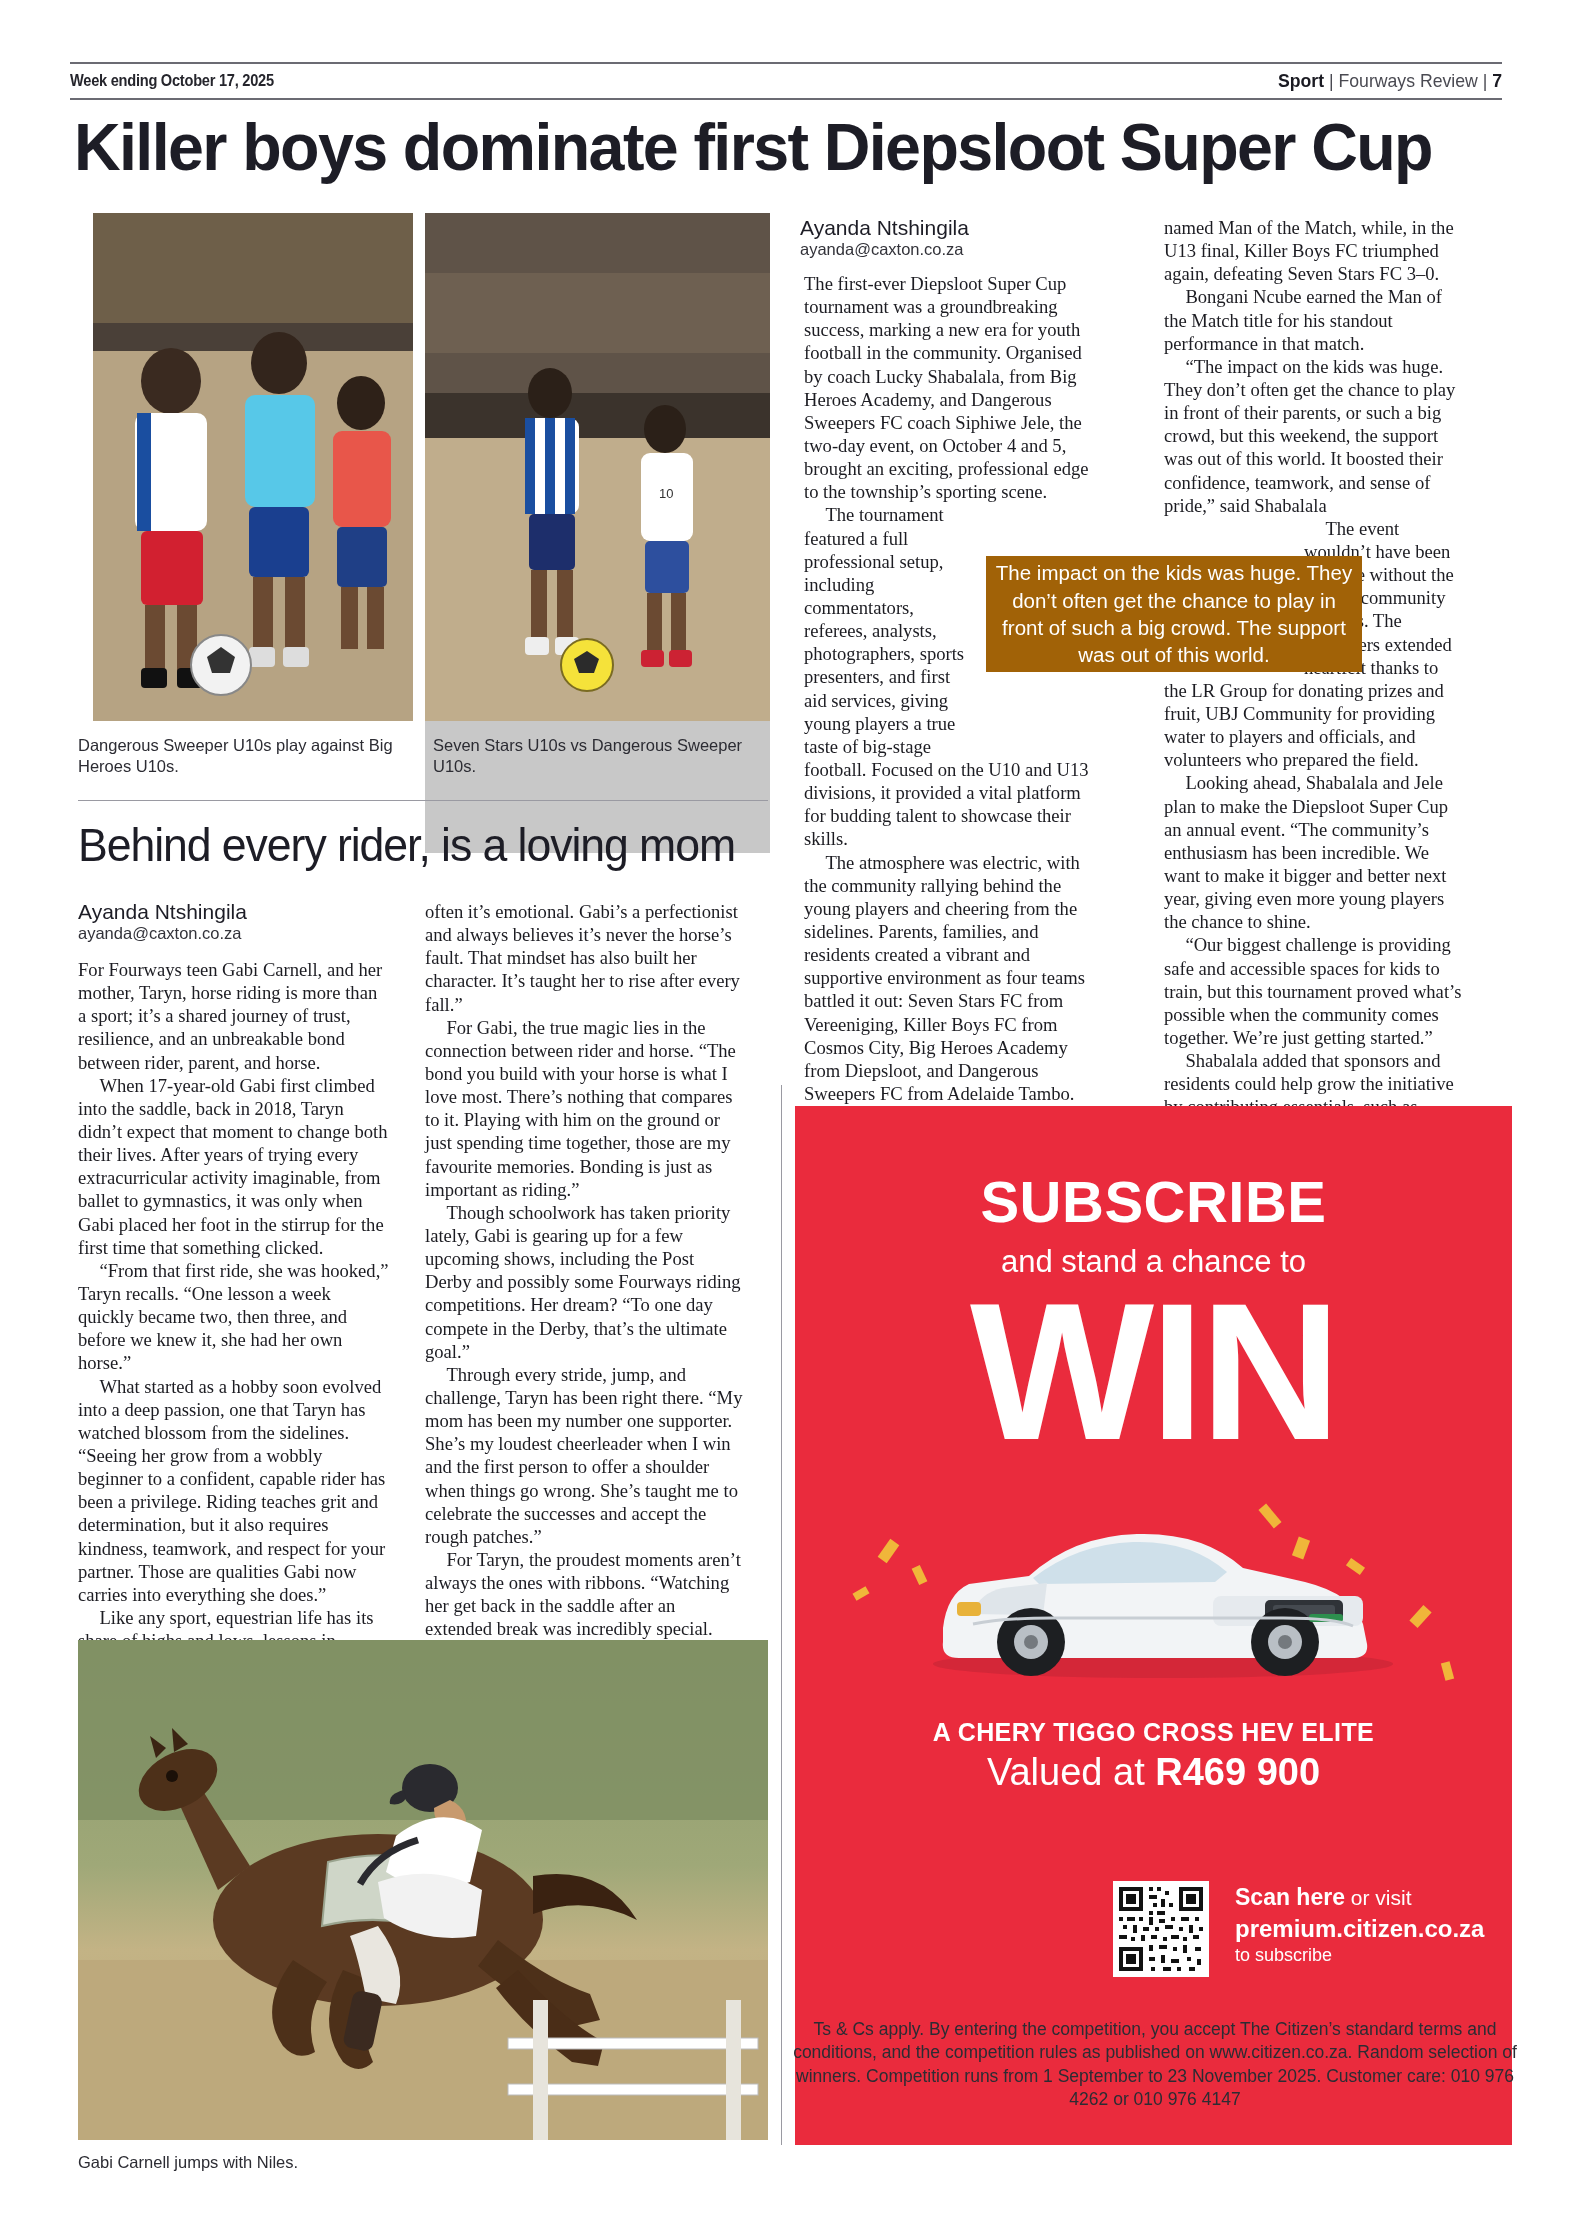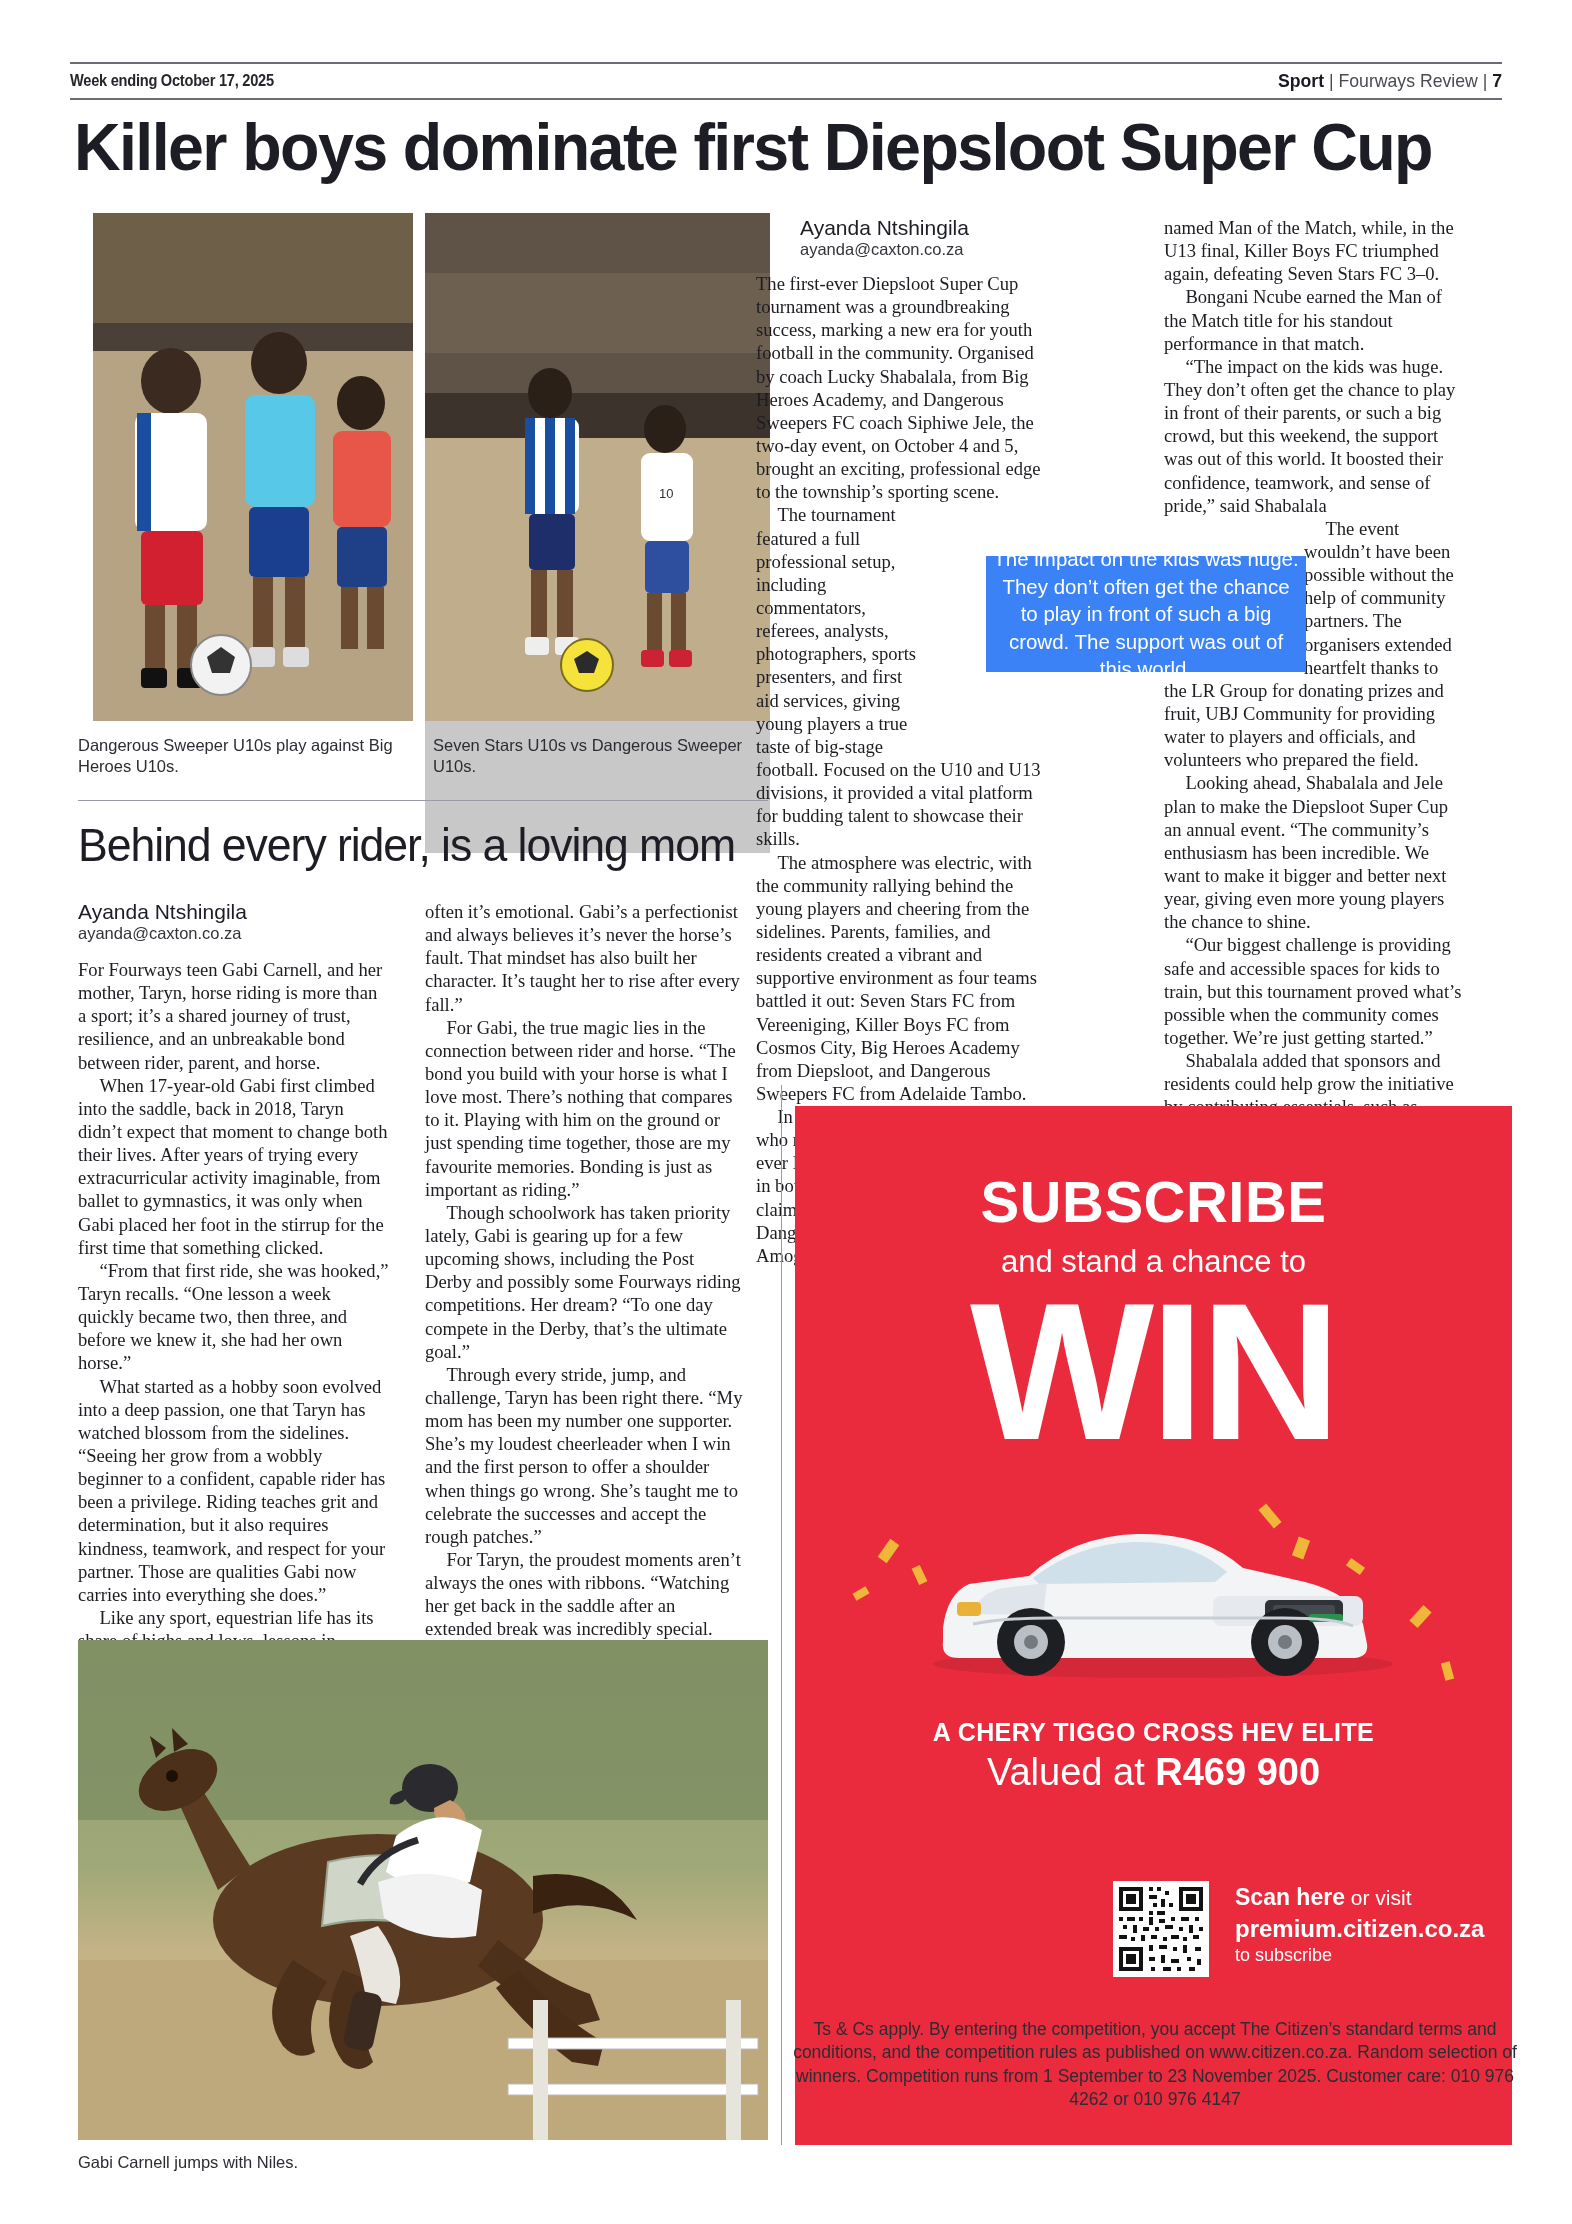--- a/index.html
+++ b/index.html
@@ -38,21 +38,21 @@
   
   .col{position:absolute;font-family:"Liberation Serif",serif;font-size:18.6px;line-height:1.245;
     text-align:left;color:#1c1c22;}
   .col p{margin:0;text-indent:1.15em;}
   .col p.first{text-indent:0;}
   .byline{position:absolute;font-family:"Liberation Sans",sans-serif;color:#1d1d26;}
   .byline .nm{font-size:21px;line-height:1.15;}
   .byline .em{font-size:16.5px;line-height:1.2;color:#33333a;}
 
   
-  .pullquote{position:absolute;left:986px;top:556px;width:320px;height:116px;background:#3b82f6;
+  .pullquote{position:absolute;left:986px;top:556px;width:376px;height:116px;background:#a16207;
     color:#fff;font-family:"Liberation Sans",sans-serif;font-size:20.5px;line-height:1.34;
     text-align:center;display:flex;align-items:center;justify-content:center;padding:4px 6px;
     box-sizing:border-box;}
 
   
   .headline2{position:absolute;left:78px;top:822px;width:700px;
     font-family:"Liberation Sans",sans-serif;font-weight:normal;font-size:46px;line-height:1.03;
     letter-spacing:-1.1px;color:#1d1d26;transform:scaleX(0.97);transform-origin:left top;}
 
   
@@ -191,21 +191,21 @@
   <div class="caption cap1">Dangerous Sweeper U10s play against Big Heroes U10s.</div>
   <div class="caption cap2">Seven Stars U10s  vs Dangerous Sweeper U10s.</div>
 
   <div class="rule rule-thin" style="left:78px;top:800px;width:690px;"></div>
 
   <div class="byline" style="left:800px;top:216px;width:200px;">
     <div class="nm">Ayanda Ntshingila</div>
     <div class="em">ayanda@caxton.co.za</div>
   </div>
 
-  <div class="col" style="left:756px;top:272px;width:296px;">
+  <div class="col" style="left:804px;top:272px;width:296px;">
     <p class="first">The first-ever Diepsloot Super Cup tournament was a groundbreaking success, marking a new era for youth football in the community. Organised by coach Lucky Shabalala, from Big Heroes Academy, and Dangerous Sweepers FC coach Siphiwe Jele, the two-day event, on October 4 and 5, brought an exciting, professional edge to the township’s sporting scene.</p>
     <div style="float:right;width:130px;height:250px;shape-outside:inset(0);"></div>
     <p>The tournament featured a full professional setup, including commentators, referees, analysts, photographers, sports presenters, and first aid services, giving young players a true taste of big-stage football. Focused on the U10 and U13 divisions, it provided a vital platform for budding talent to showcase their skills.</p>
     <p>The atmosphere was electric, with the community rallying behind the young players and cheering from the sidelines. Parents, families, and residents created a vibrant and supportive environment as four teams battled it out: Seven Stars FC from Vereeniging, Killer Boys FC from Cosmos City, Big Heroes Academy from Diepsloot, and Dangerous Sweepers FC from Adelaide Tambo.</p>
     <p>In the end, it was Killer Boys FC who made history, becoming the first-ever Diepsloot Super Cup champions in both divisions. The U10 team claimed a thrilling 1–0 victory over Dangerous Sweepers FC, with Amogetswe Ngubane</p>
   </div>
 
   <div class="col" style="left:1164px;top:216px;width:300px;">
     <p class="first">named Man of the Match, while, in the U13 final, Killer Boys FC triumphed again, defeating Seven Stars FC 3–0.</p>
     <p>Bongani Ncube earned the Man of the Match title for his standout performance in that match.</p>

